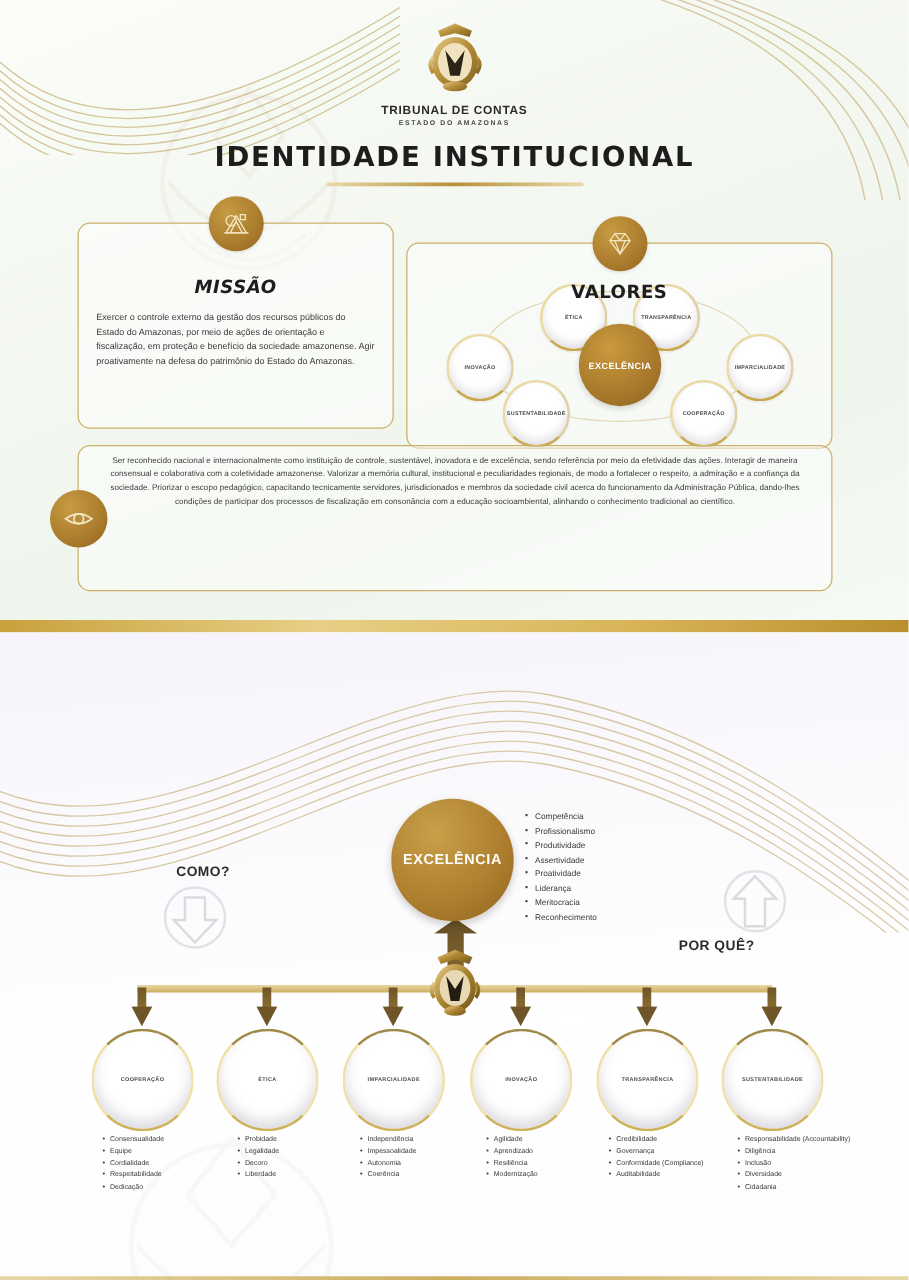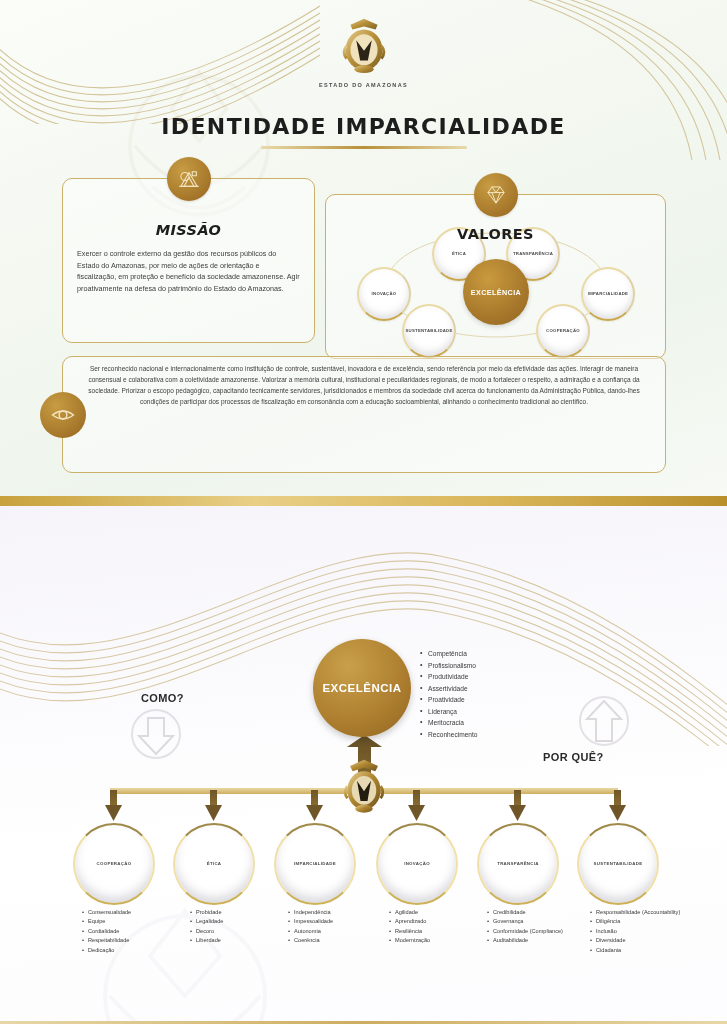--- a/index.html
+++ b/index.html
@@ -268,25 +268,26 @@
             </linearGradient>
           </defs>
           <path d="M32 5 L46 11 L44 16 L32 13 L20 16 L18 11 Z" fill="url(#gold1)"></path>
           <ellipse cx="32" cy="37" rx="19" ry="21" fill="url(#gold1)"></ellipse>
           <ellipse cx="32" cy="37" rx="14" ry="16" fill="#efe2bd"></ellipse>
           <path d="M24 27 L32 38 L40 27 L36 48 L28 48 Z" fill="#2c2416"></path>
           <path d="M14 33 q-5 6 0 13 M50 33 q5 6 0 13" stroke="url(#gold1)" stroke-width="3" fill="none"></path>
           <ellipse cx="32" cy="57" rx="10" ry="4" fill="url(#gold1)"></ellipse>
         </svg>
       </div>
+      <div class="brand-name">TRIBUNAL DE CONTAS</div>
       <div class="brand-sub">ESTADO DO AMAZONAS</div>
     </div>
 
     <div class="main-title">
-      <h1>IDENTIDADE IMPARCIALIDADE</h1>
+      <h1>IDENTIDADE INSTITUCIONAL</h1>
       <div class="title-rule"></div>
     </div>
 
     <div class="card" id="card-missao">
       <div class="badge">
         <svg width="26" height="26" viewBox="0 0 32 32">
           <g fill="none" stroke="#f3e6c2" stroke-width="1.3">
             <path d="M6 25 L16 8 L26 25 Z"></path>
             <path d="M10 25 L16 14 L22 25"></path>
             <circle cx="11" cy="13" r="5"></circle>

